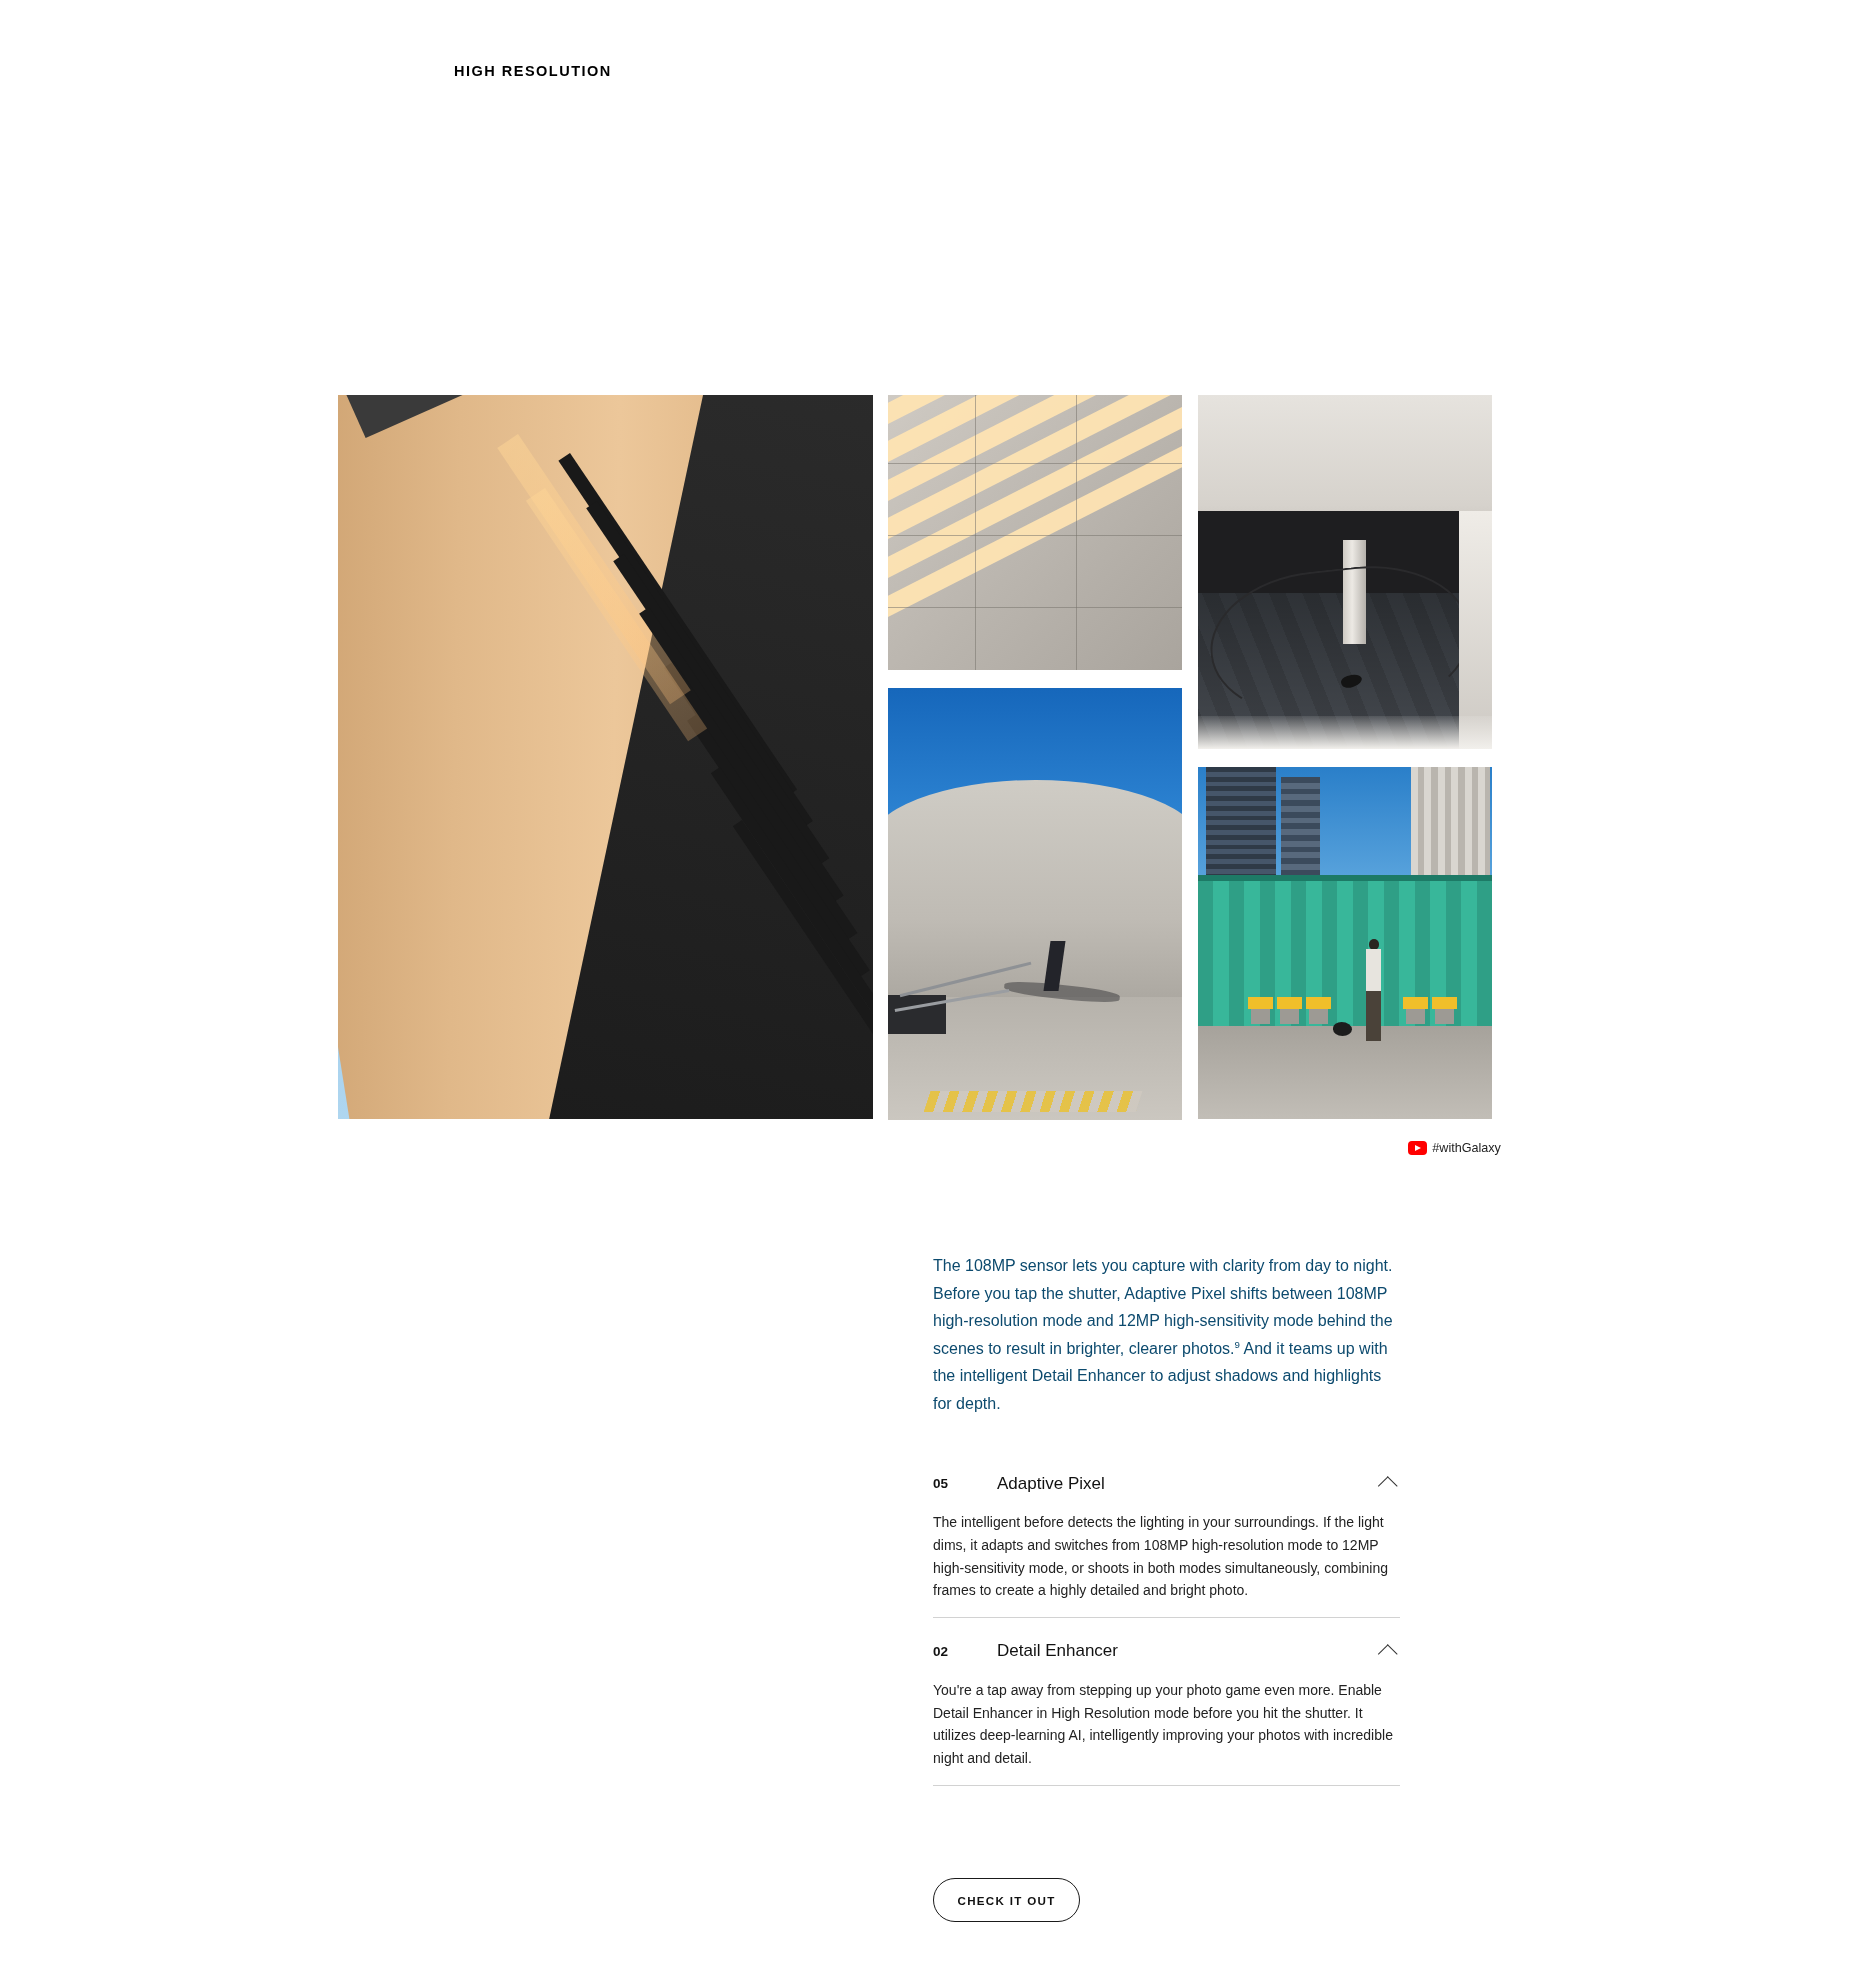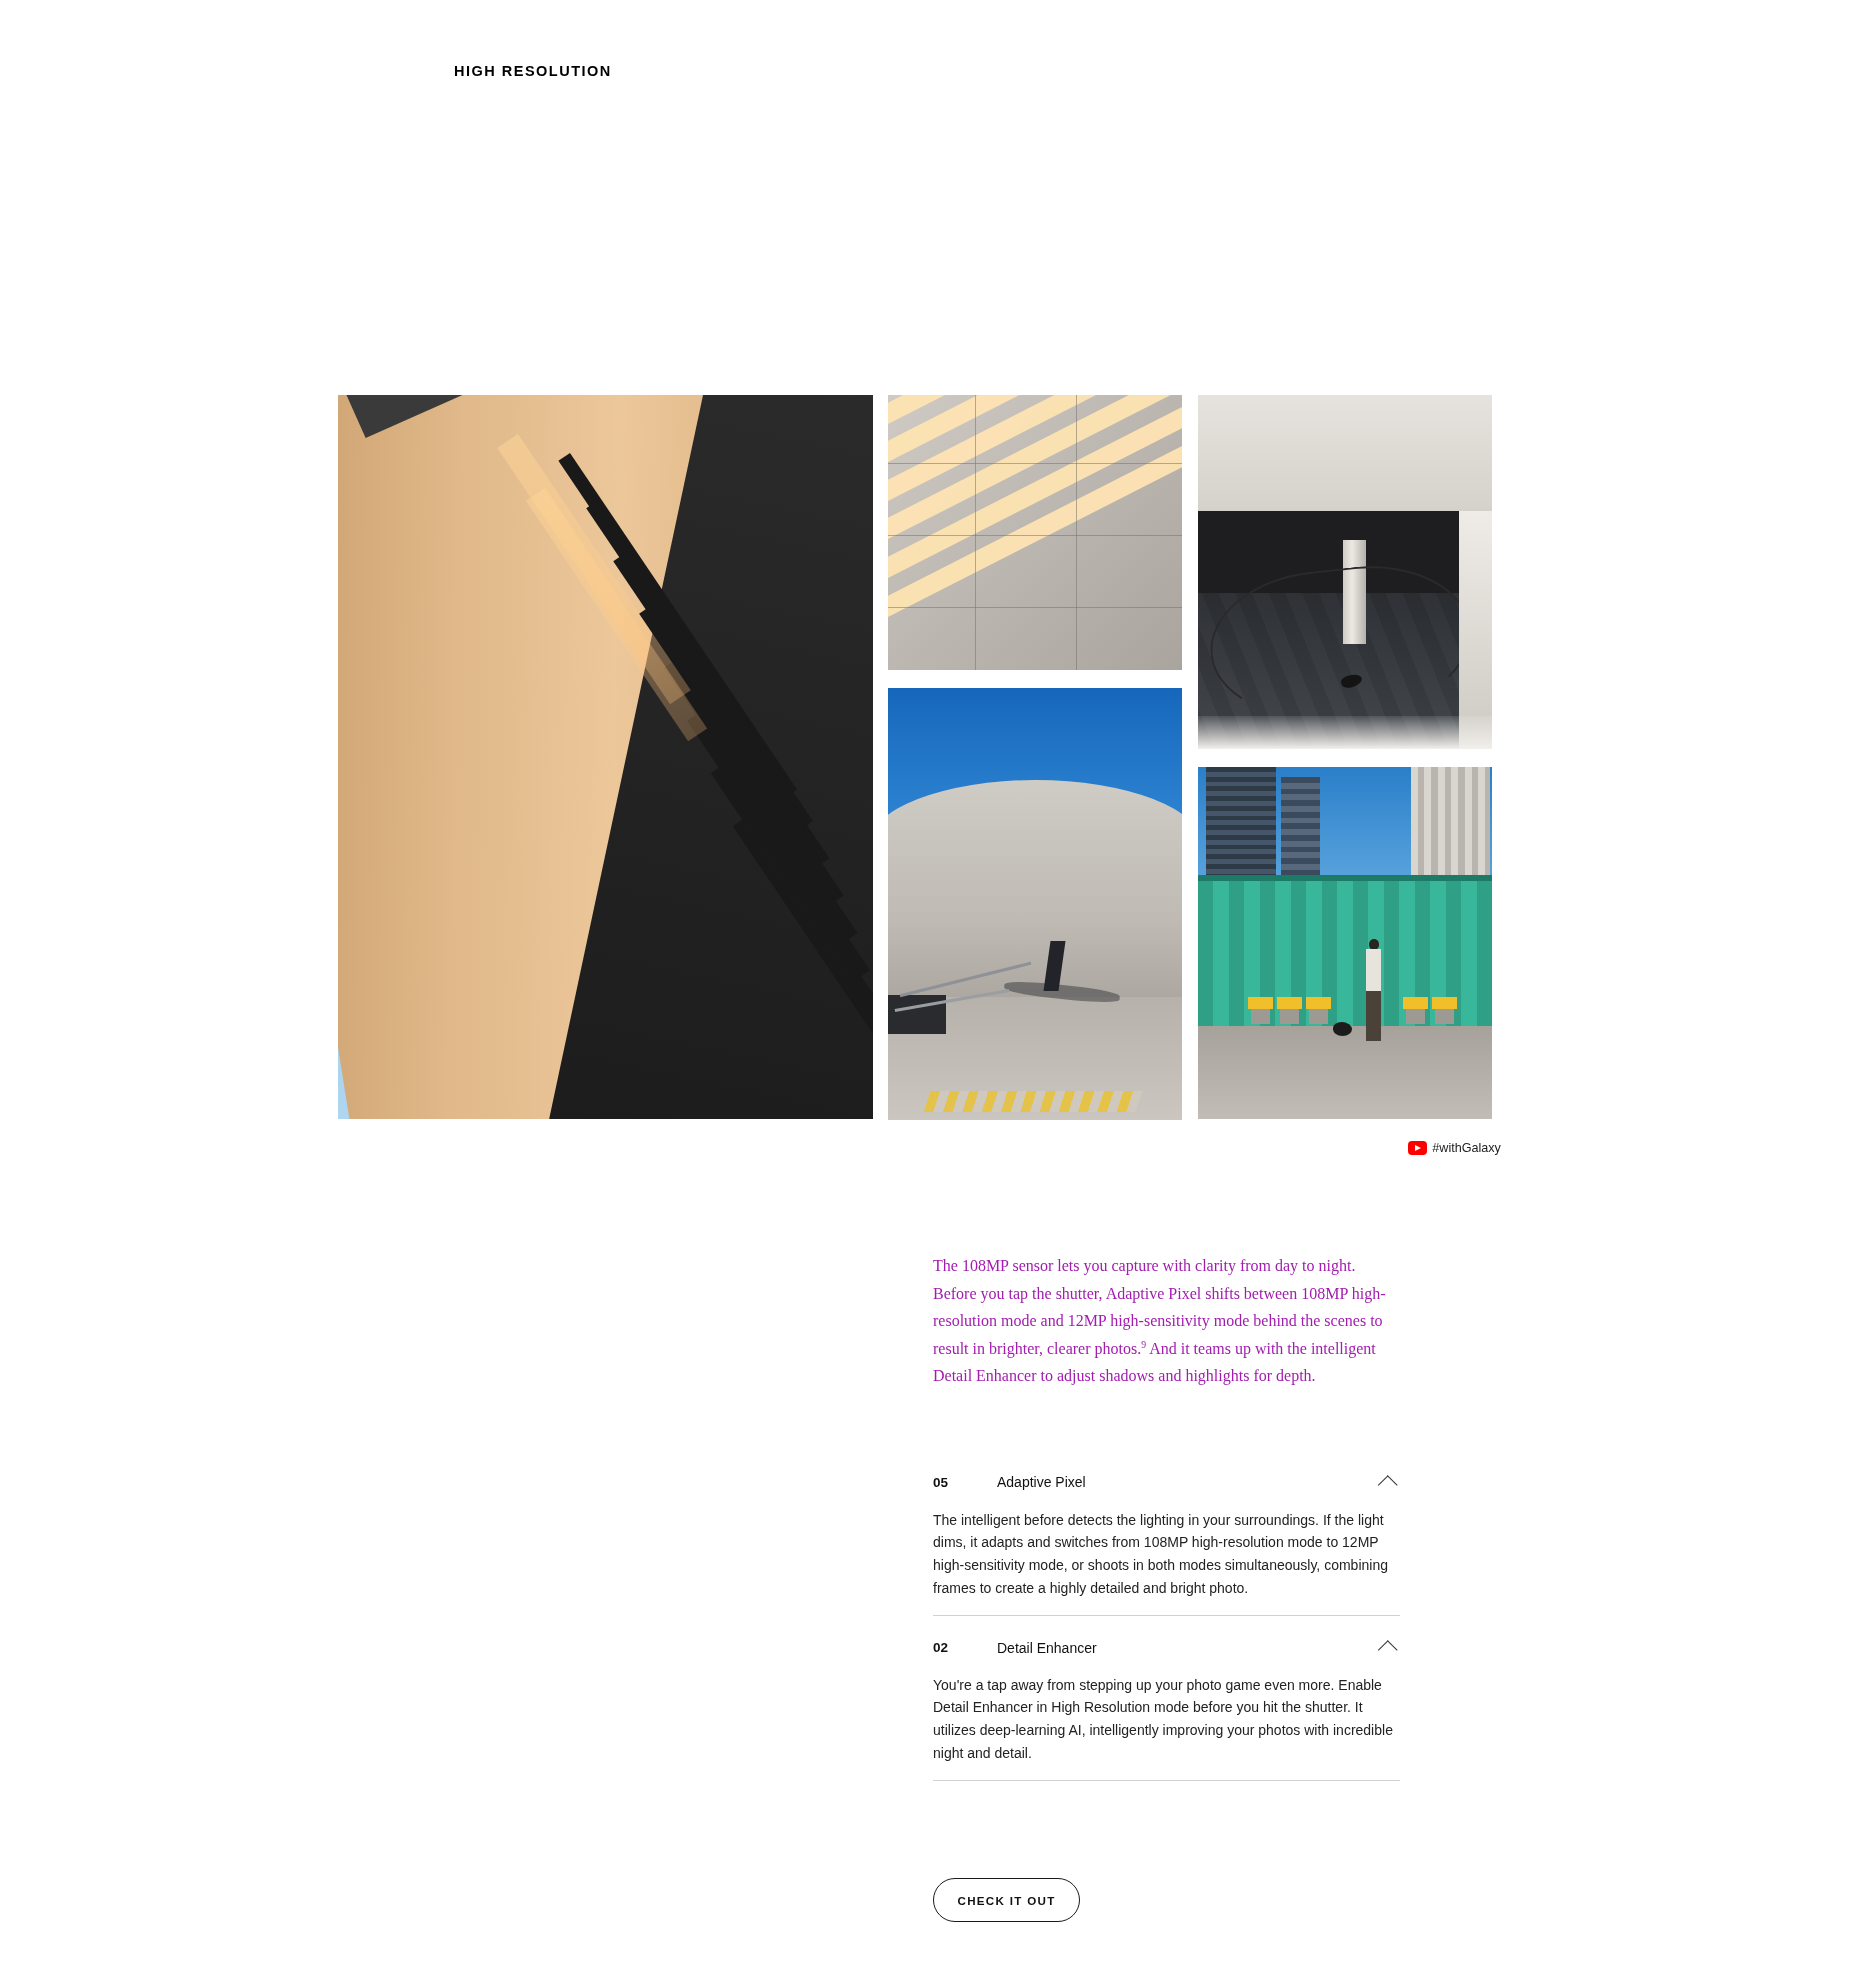--- a/index.html
+++ b/index.html
@@ -252,39 +252,38 @@
 
   
   .body-col {
     position: absolute;
     left: 933px; top: 1233px;
     width: 462px;
   }
   .body-copy {
     font-size: 16px;
     line-height: 1.72;
-    color: #a21caf;
-    font-family: Liberation Serif, serif;
+    color: #0c4a6e;
   }
   .body-copy sup { font-size: 9.7px; vertical-align: super; }
 
   
   .accordion {
     position: absolute;
     left: 933px; top: 1465px;
     width: 467px;
   }
   .acc-item { border-bottom: 1px solid #d2d2d2; padding-bottom: 15.4px; margin-bottom: 17.4px; }
   .acc-head {
     display: flex; align-items: center;
     padding: 5.8px 0 11.6px 0;
     cursor: pointer;
   }
   .acc-num { font-size: 13.5px; font-weight: bold; width: 64px; color: #111; }
-  .acc-title { font-size: 14px; color: #111; flex: 1; }
+  .acc-title { font-size: 17px; color: #111; flex: 1; }
   .chev {
     width: 13.5px; height: 13.5px;
     border-left: 1.5px solid #333;
     border-top: 1.5px solid #333;
     transform: rotate(45deg);
     margin-right: 5.8px;
     margin-top: 3.9px;
   }
   .acc-body {
     font-size: 14px;

